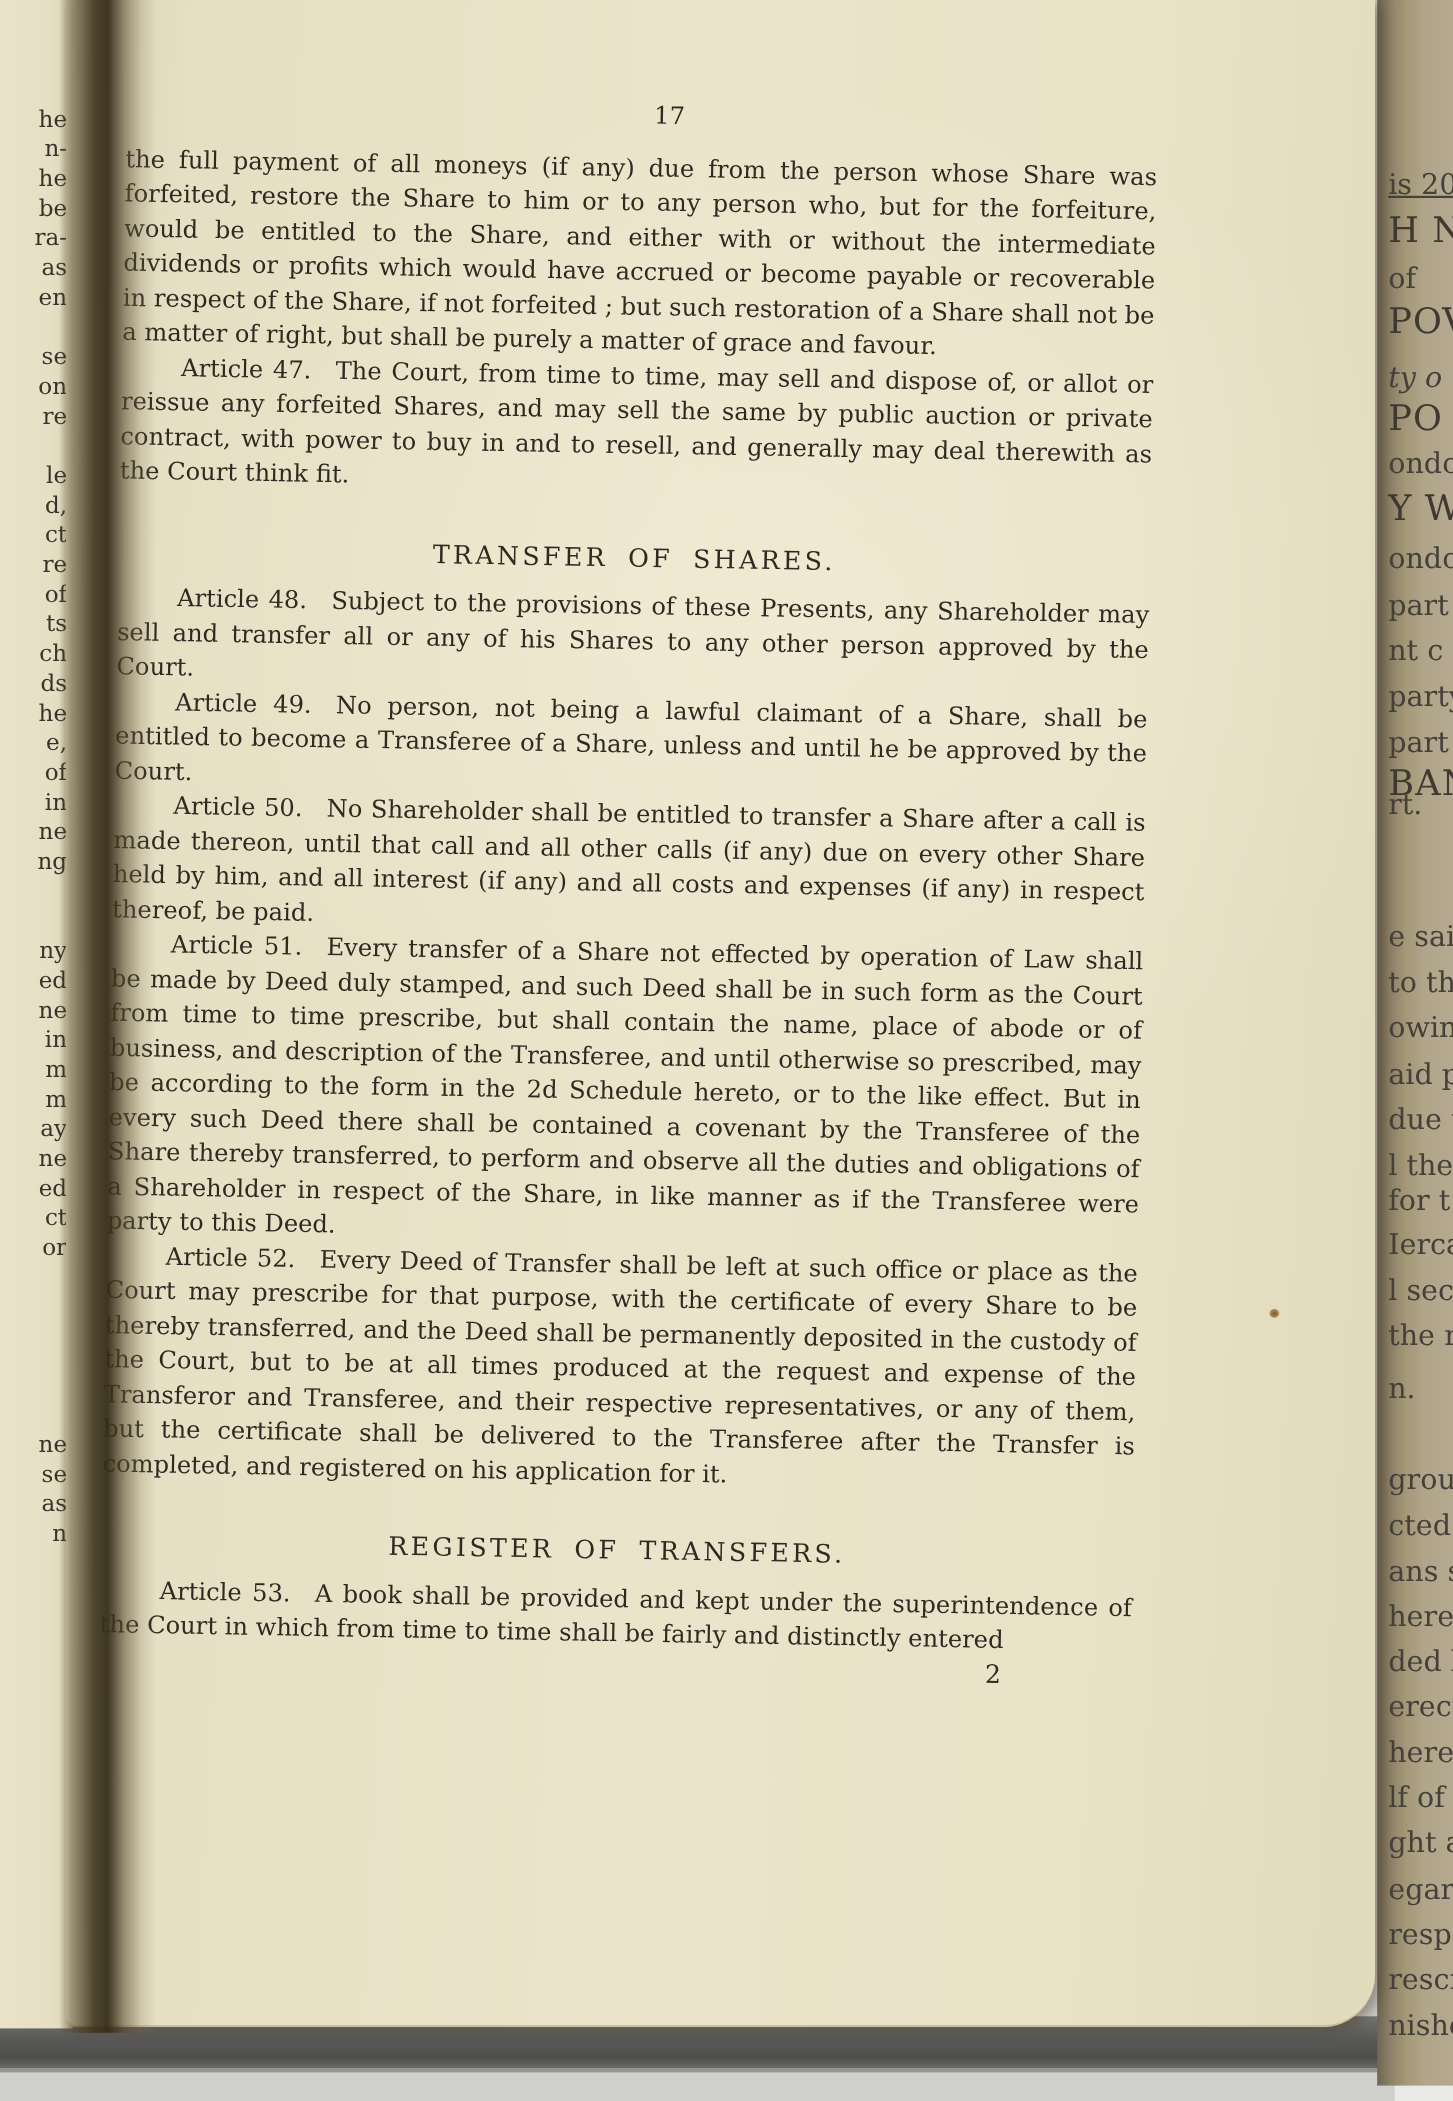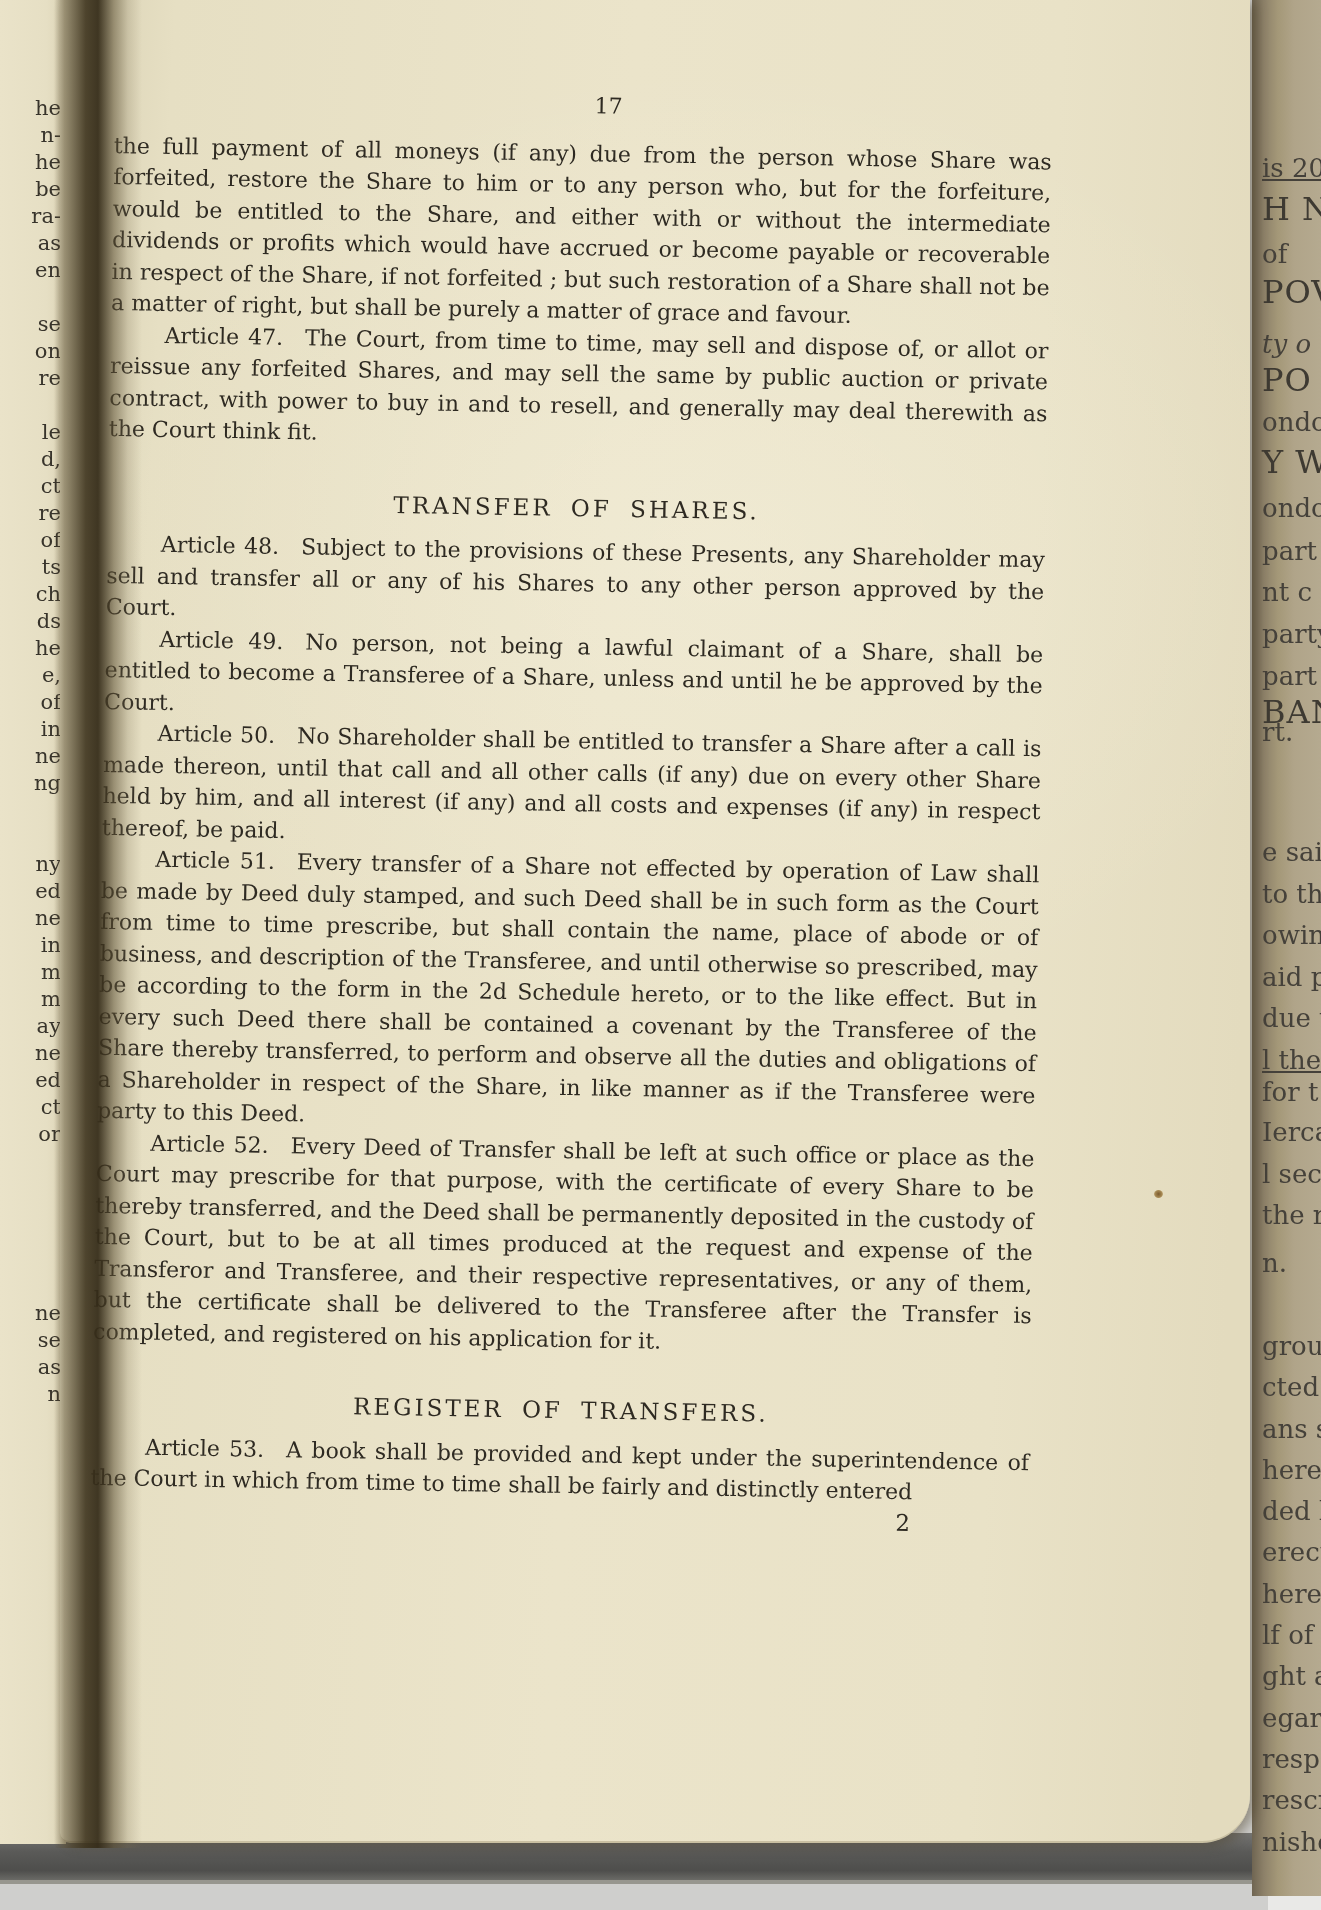--- a/index.html
+++ b/index.html
@@ -130,21 +130,21 @@
         <div class="rfrag" style="top: 576px;">nt c</div>
         <div class="rfrag" style="top: 618px;">party</div>
         <div class="rfrag" style="top: 660px;">part</div>
         <div class="rfrag caps" style="top: 696px;">BAN</div>
         <div class="rfrag" style="top: 716px;">rt.</div>
         <div class="rfrag" style="top: 836px;">e said</div>
         <div class="rfrag" style="top: 878px;">to the</div>
         <div class="rfrag" style="top: 919px;">owing</div>
         <div class="rfrag" style="top: 961px;">aid p</div>
         <div class="rfrag" style="top: 1002px;">due th</div>
-        <div class="rfrag" style="top: 1044px; text-decoration: underline;">l the</div>
+        <div class="rfrag" style="top: 1044px;">l the</div>
         <div class="rfrag" style="top: 1076px;">for t</div>
         <div class="rfrag" style="top: 1116px;">Iercar</div>
         <div class="rfrag" style="top: 1158px;">l sec</div>
         <div class="rfrag" style="top: 1199px;">the r</div>
         <div class="rfrag" style="top: 1247px;">n.</div>
         <div class="rfrag" style="top: 1330px;">grou</div>
         <div class="rfrag" style="top: 1371px;">cted a</div>
         <div class="rfrag" style="top: 1413px;">ans si</div>
         <div class="rfrag" style="top: 1454px;">here</div>
         <div class="rfrag" style="top: 1495px;">ded b</div>

